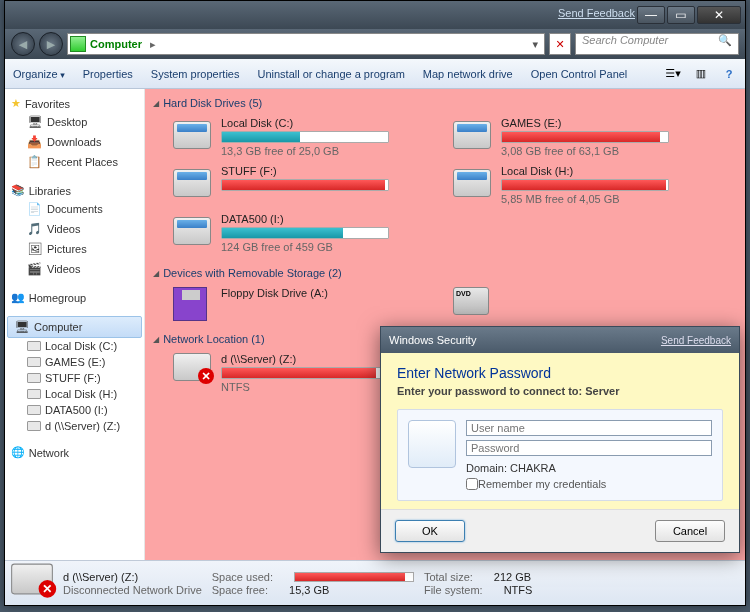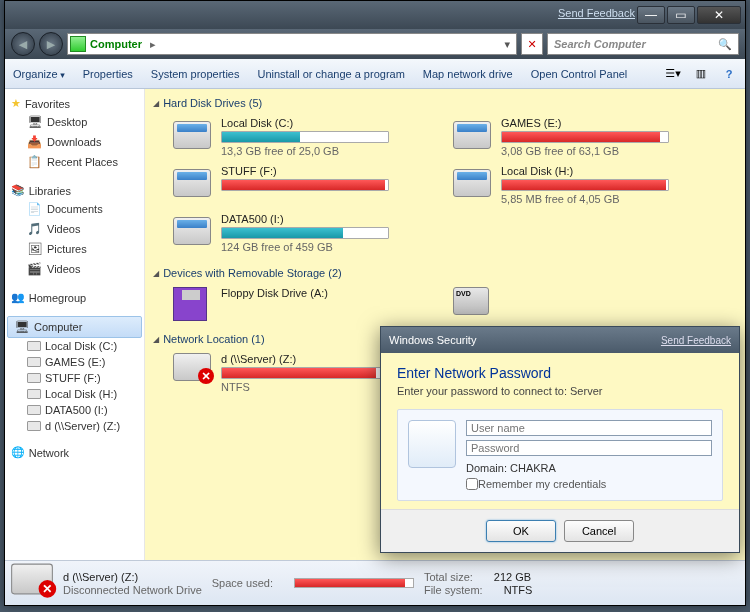--- a/index.html
+++ b/index.html
@@ -10,38 +10,38 @@
   .win-btn { width: 28px; height: 18px; background: linear-gradient(#6b7885,#4a5560); border:1px solid #2a3038; color:#fff; display:flex; align-items:center; justify-content:center; font-size:12px; border-radius:2px;}
   .win-btn.close { width:44px; background: linear-gradient(#555,#333);}
   .navbar { height: 30px; background: linear-gradient(#5a6876, #3c4854); display:flex; align-items:center; padding:0 6px; gap:4px;}
   .navbtn { width:24px; height:24px; border-radius:50%; background: radial-gradient(#6a7885,#2a3440); border:1px solid #1a2028; display:flex; align-items:center; justify-content:center; color:#9aa;}
   .addressbar { flex:1; height:22px; background:#fff; border:1px solid #888; display:flex; align-items:center; padding:0 2px; gap:4px;}
   .addr-icon { width:16px; height:16px; background: linear-gradient(#90ee90,#32cd32); border:1px solid #228b22;}
   .addr-text { color:#008000; font-weight:bold;}
   .addr-arrow { color:#666; padding:0 4px;}
   .addr-drop { margin-left:auto; color:#555; padding:0 4px;}
   .refresh-x { width:22px; height:22px; background:#fff; border:1px solid #888; display:flex; align-items:center; justify-content:center; color:#c00;}
-  .searchbox { width:192px; height:22px; background:#fff; border:1px solid #888; display:flex; align-items:center; padding:0 6px; color:#888; font-style:italic;font-weight:bold;}
+  .searchbox { width:164px; height:22px; background:#fff; border:1px solid #888; display:flex; padding:0 6px; color:#888; font-style:italic;}
   .searchbox .mag { margin-left:auto; font-style:normal; color:#555;}
   .toolbar { height:30px; background: linear-gradient(#f4f8fc, #dce6f4); border-bottom:1px solid #b8c6d8; display:flex; align-items:center; padding:0 8px; gap:18px;}
   .tb-item { color:#1a3e6e; cursor:default;}
   .tb-item.drop::after { content:" ▾"; font-size:9px;}
   .tb-right { margin-left:auto; display:flex; gap:12px; align-items:center;}
   .tb-icon { width:16px; height:16px; display:flex;align-items:center;justify-content:center;}
   .body { display:flex; height: calc(100% - 28px - 30px - 30px - 45px);}
   .sidebar { width:140px; background:#fff; border-right:1px solid #e6e6e6; padding:6px 0; overflow:hidden;}
   .side-group { margin-bottom:10px;}
   .side-head { display:flex; align-items:center; gap:4px; padding:2px 6px; font-weight:normal; color:#333;}
   .side-head .star { color:#f4c430;}
   .side-head .lib { color:#e8a030;}
   .side-item { display:flex; align-items:center; gap:4px; padding:2px 6px 2px 22px; color:#333;}
   .si-icon { width:16px;height:16px; display:inline-flex;align-items:center;justify-content:center; font-size:12px;}
   .computer-ico::before{content:"🖥";font-size:12px;}
   .drive-ico{width:14px;height:10px;background:#e8e8e8;border:1px solid #999;border-radius:1px;position:relative;}
-  .content { flex:1; background:#fef9c3; overflow:auto; padding:4px 8px;}
+  .content { flex:1; background:#fca5a5; overflow:auto; padding:4px 8px;}
   .section-head { display:flex; align-items:center; gap:4px; color:#1a3e6e; padding:4px 0;}
   .section-head::before { content:"◢"; font-size:8px; color:#555;}
   .drive-grid { display:flex; flex-wrap:wrap; gap:8px 20px; padding:4px 0 10px 20px;}
   .drive { width:260px; display:flex; gap:8px; align-items:flex-start;}
   .drive-icon { width:40px; height:32px; position:relative; flex-shrink:0;}
   .hdd { width:38px;height:28px;background:linear-gradient(#f0f0f0,#c8c8c8);border:1px solid #888;border-radius:3px;position:absolute;bottom:0;}
   .hdd::before{content:"";position:absolute;width:30px;height:8px;background:linear-gradient(#6ab0e8,#3a80c8);border-radius:1px;top:2px;left:3px;}
   .floppy{width:34px;height:34px;background:#8844cc;border:1px solid #553388;position:relative;}
   .floppy::after{content:"";position:absolute;width:18px;height:10px;background:#ccc;top:2px;left:8px;}
   .dvd{width:36px;height:28px;background:linear-gradient(#e8e8e8,#b8b8b8);border:1px solid #888;border-radius:3px;position:relative;}
@@ -62,29 +62,29 @@
   .sb-val{color:#222;}
   .sb-row{display:flex;gap:21px;align-items:center;}
   .sb-bar{width:120px;height:10px;border:1px solid #aaa;background:#fff;}
   .sb-fill{height:100%;background:linear-gradient(#ff5858,#d82828);width:93%;}
   
   .dialog { position:absolute; left:380px; top:326px; width:360px; background:#fef9c3; border:1px solid #3a4a5a; box-shadow:0 4px 20px rgba(0,0,0,0.5);}
   .dlg-title { height:26px; background: linear-gradient(#6a7a8a,#4a5a6a); color:#fff; display:flex; align-items:center; padding:0 8px;}
   .dlg-fb { margin-left:auto; color:#dde; text-decoration:underline; font-size:10px;}
   .dlg-body { padding:12px 16px 8px;}
   .dlg-h { color:#003399; font-size:14px; margin-bottom:4px;}
-  .dlg-sub { color:#444; margin-bottom:12px;}
+  .dlg-sub { color:#444; margin-bottom:12px;font-weight:bold;}
   .cred-box { border:1px solid #d4dce8; background:#f4f8fe; border-radius:2px; padding:10px; display:flex; gap:10px;}
   .cred-icon { width:48px;height:48px; border:1px solid #b0c4de; background:linear-gradient(#fff,#e0ecf8); border-radius:4px;}
   .cred-fields { flex:1; display:flex; flex-direction:column; gap:4px;}
   .cred-input { height:16px; border:1px solid #8a9cb0; padding:0 4px; background:#fff;color:#888;}
   .cred-domain { color:#333; margin-top:2px;}
   .cred-check { display:flex; align-items:center; color:#555;}
   .cred-check input{width:12px;height:12px;}
-  .dlg-btns { padding:10px 14px; background:#f0f0f0; border-top:1px solid #ddd; display:flex; justify-content:center; gap:8px;}
+  .dlg-btns { padding:10px 14px; background:#f0f0f0; border-top:1px solid #ddd; display:flex; justify-content:space-between; gap:8px;}
   .dlg-btn { width:70px; height:22px; border:1px solid #888; background:linear-gradient(#fdfdfd,#e4e4e4); border-radius:3px;}
   .dlg-btn.default{border:1px solid #3c7fb1; box-shadow:0 0 2px #6badde;}
 </style>
 </head>
 <body>
 
 <div class="window">
   <div class="titlebar">
     <a class="send-fb-top">Send Feedback</a>
     <div class="win-btn">—</div>
@@ -307,20 +307,24 @@
     <div class="sb-col">
       <span class="sb-val">d (\\Server) (Z:)</span>
       <span class="sb-label">Disconnected Network Drive</span>
     </div>
     <div class="sb-col">
       <div class="sb-row">
           <span class="sb-label">Space used:</span>
           <div class="sb-bar">
             <div class="sb-fill"></div>
           </div>
+        </div>
+      <div class="sb-row">
+          <span class="sb-label">Space free:</span>
+          <span class="sb-val">15,3 GB</span>
         </div>
     </div>
     <div class="sb-col">
       <div class="sb-row">
           <span class="sb-label">Total size:</span>
           <span class="sb-val">212 GB</span>
         </div>
       <div class="sb-row">
           <span class="sb-label">File system:</span>
           <span class="sb-val">NTFS</span>

